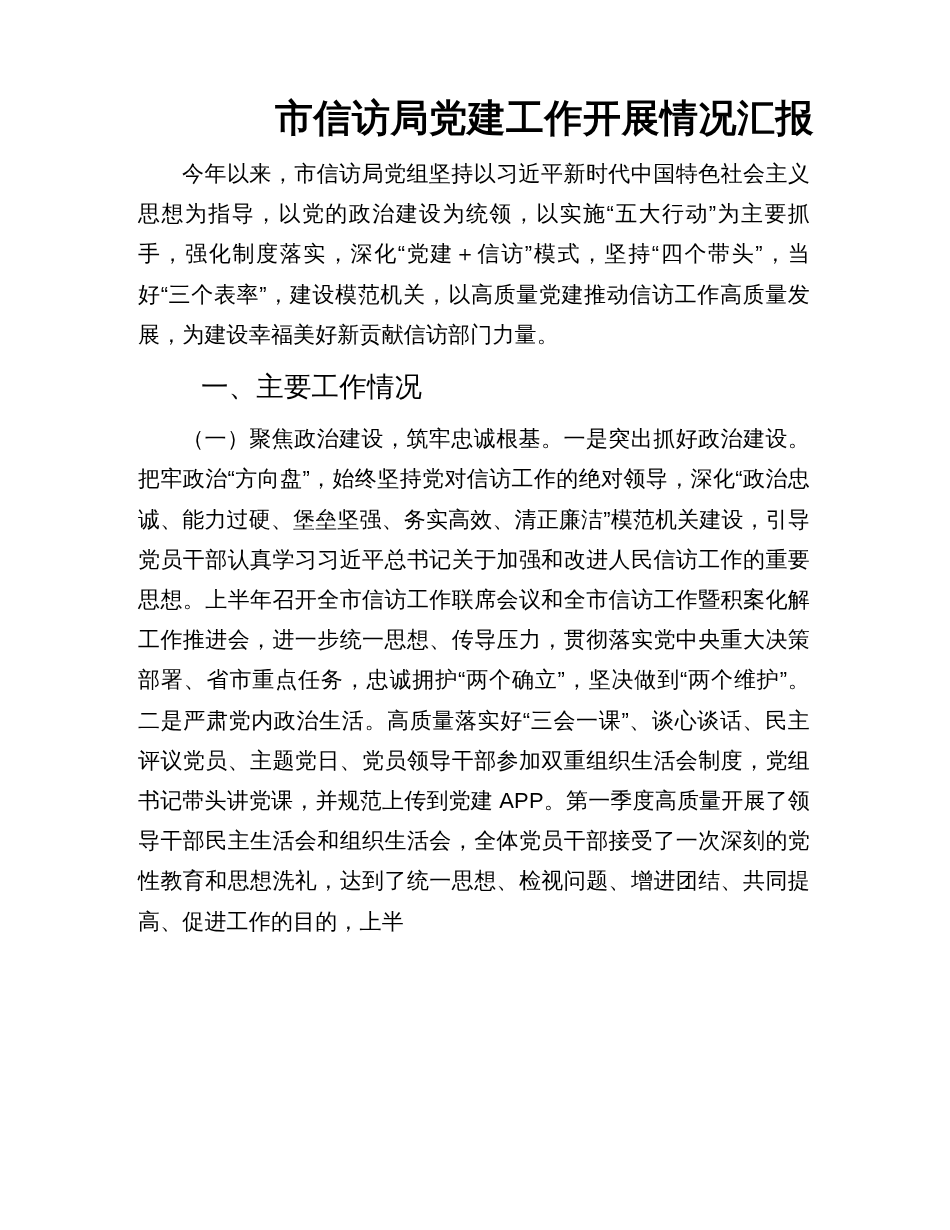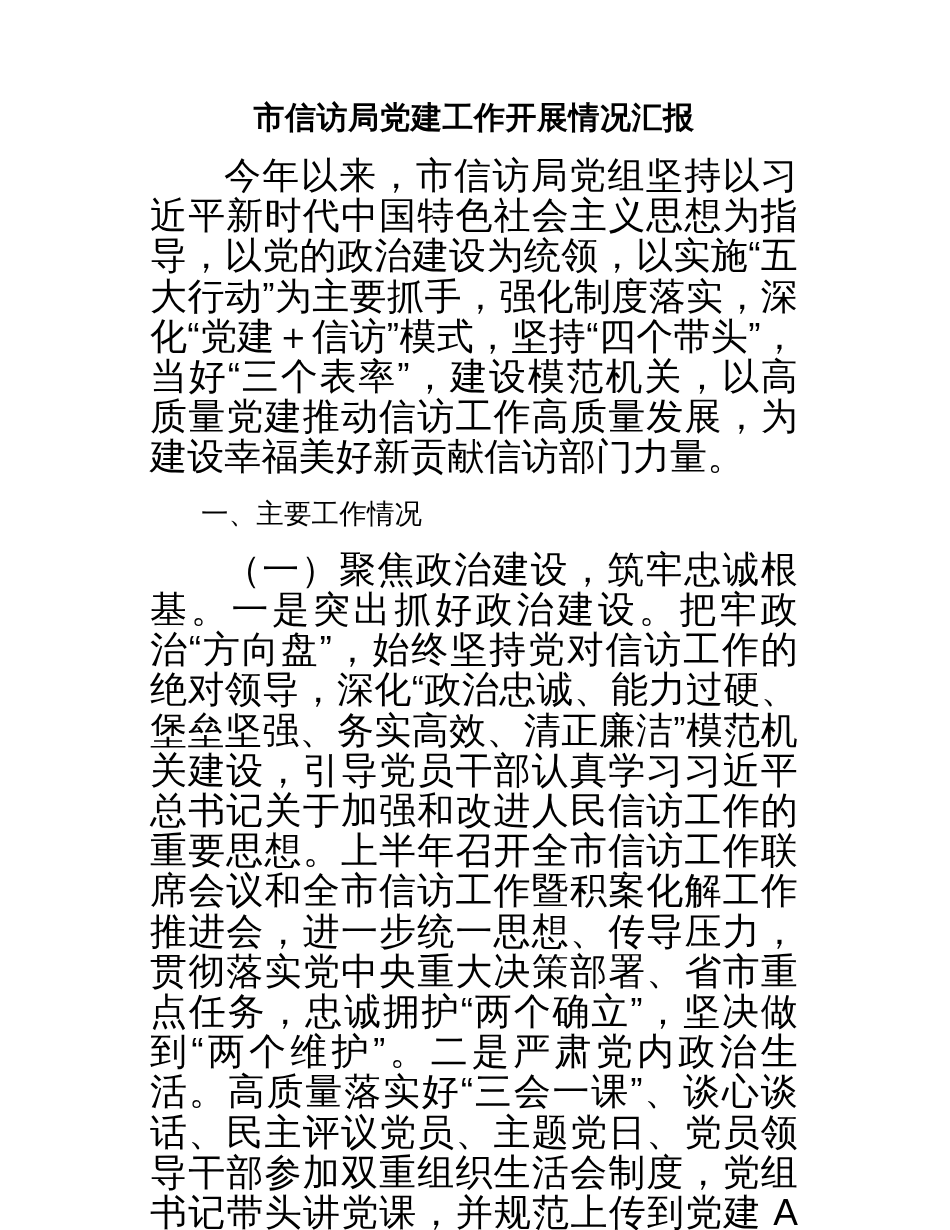--- a/index.html
+++ b/index.html
@@ -24,35 +24,35 @@
     padding: 0;
     background: #ffffff;
   }
   .content {
     position: absolute;
     left: 134px;
     top: 96px;
     width: 680px;
   }
   .doc-title {
-    font-size: 31px;
+    font-size: 38px;
     font-weight: bold;
-    text-align: center;
+    text-align: right;
     line-height: 44px;
     letter-spacing: 0.5px;
     margin: 0 0 14px 0;
     white-space: nowrap;
   }
   .para {
-    font-size: 37px;
+    font-size: 22px;
     line-height: 40.2px;
     text-align: justify;
     text-justify: inter-ideograph;
     text-align-last: left;
-    margin: 16px;
+    margin: 4px;
     letter-spacing: 0.15px;
     word-break: break-all;
   }
   .para.indent {
     text-indent: 2em;
   }
   .heading-para {
     font-size: 27.5px;
     line-height: 40.2px;
     text-indent: 2em;

